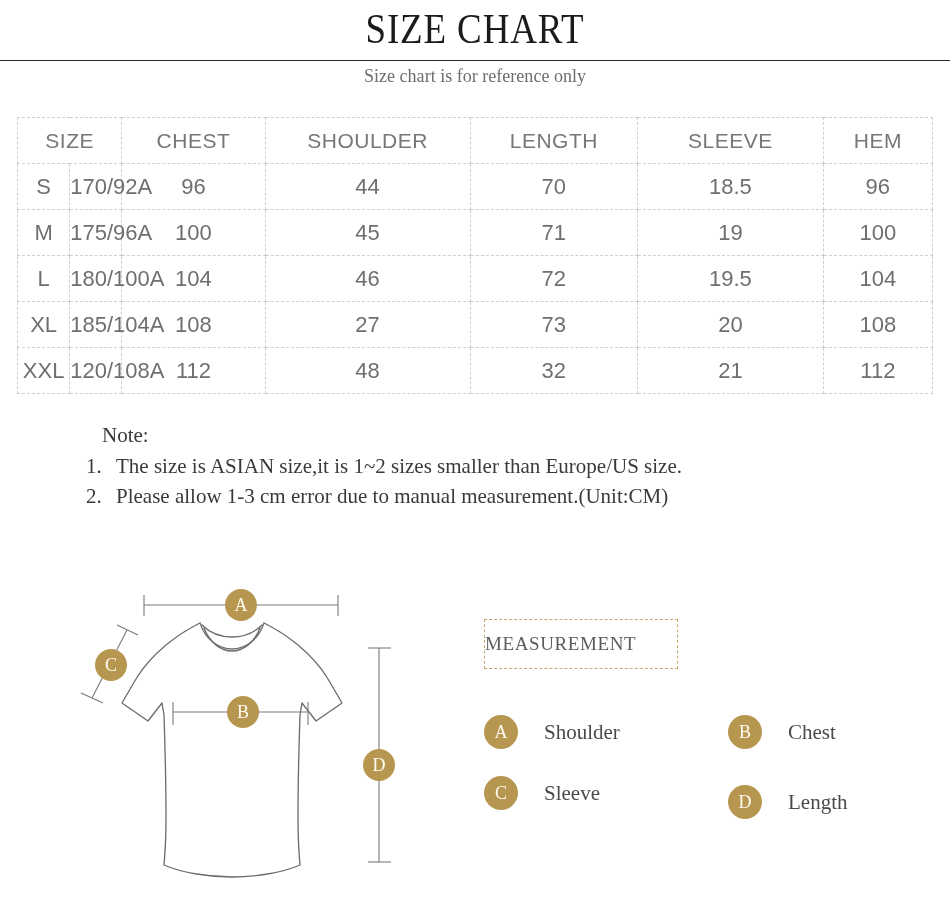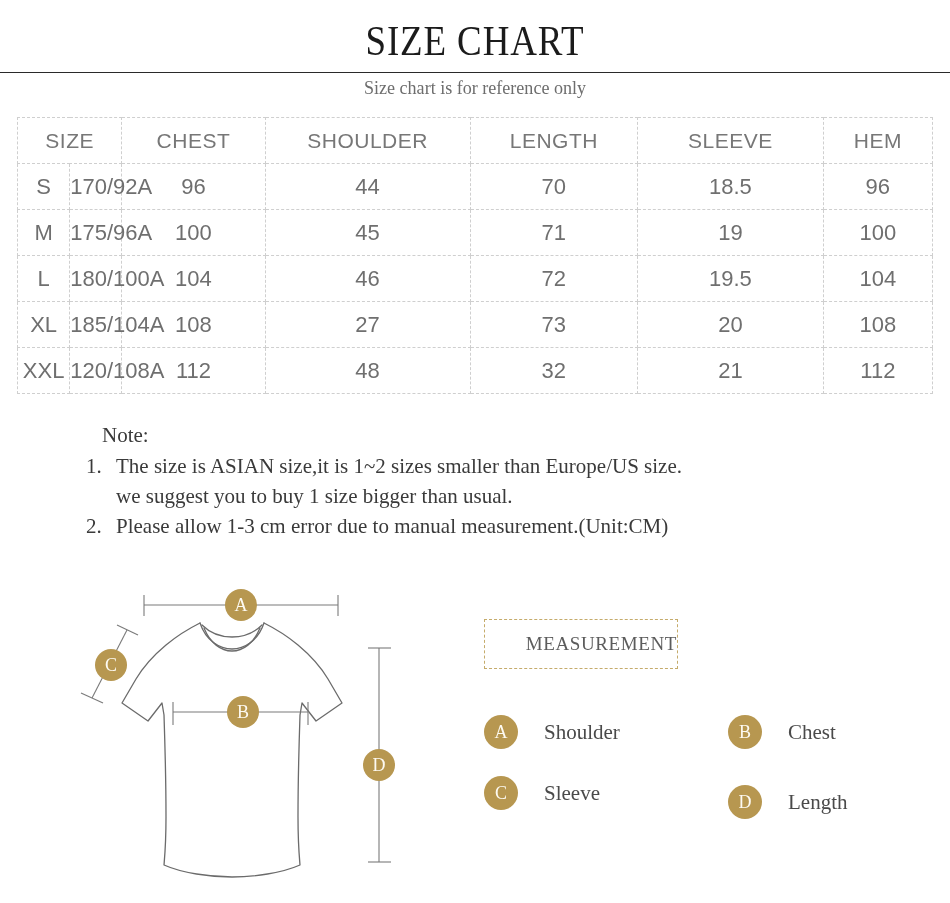--- a/index.html
+++ b/index.html
@@ -11,21 +11,21 @@
     height: 903px;
     background: #ffffff;
     font-family: "Liberation Serif", "DejaVu Serif", serif;
     overflow: hidden;
     position: relative;
   }
 
   
   .header {
     position: absolute;
-    top: 12px; left: 0;
+    top: 0; left: 0;
     width: 790px;
     height: 100px;
   }
   .page-title {
     position: absolute;
     top: 6px;
     left: 0;
     width: 950px;
     text-align: center;
     font-size: 42px;
@@ -122,21 +122,21 @@
   
   .measure-box {
     position: absolute;
     top: 619px;
     left: 484px;
     width: 192px;
     height: 48px;
     border: 1px dashed #c5ab6b;
     display: flex;
     align-items: center;
-    justify-content: flex-end;
+    justify-content: flex-start;
   }
   .measure-box span {
     font-size: 19px;
     color: #5c5c5c;
     letter-spacing: 0.6px;
   }
 
   .legend {
     position: absolute;
     top: 715px;
@@ -246,21 +246,20 @@
   </table>
 </div>
 
 <div class="note-block">
   <div class="note-title">Note:</div>
 
   <div class="note-item">
     <div class="note-num">1.</div>
     <div class="note-text">
       <div>The size is ASIAN size,it is 1~2 sizes smaller than Europe/US size.</div>
-      <div>we suggest you to buy 1 size bigger than usual.</div>
     </div>
   </div>
 
   <div class="note-item">
     <div class="note-num">2.</div>
     <div class="note-text">
       <div>Please allow 1-3 cm error due to manual measurement.(Unit:CM)</div>
     </div>
   </div>
 </div>

